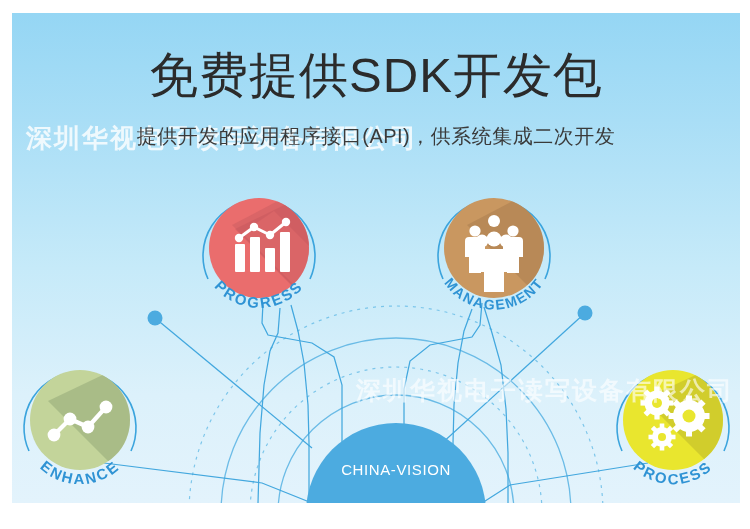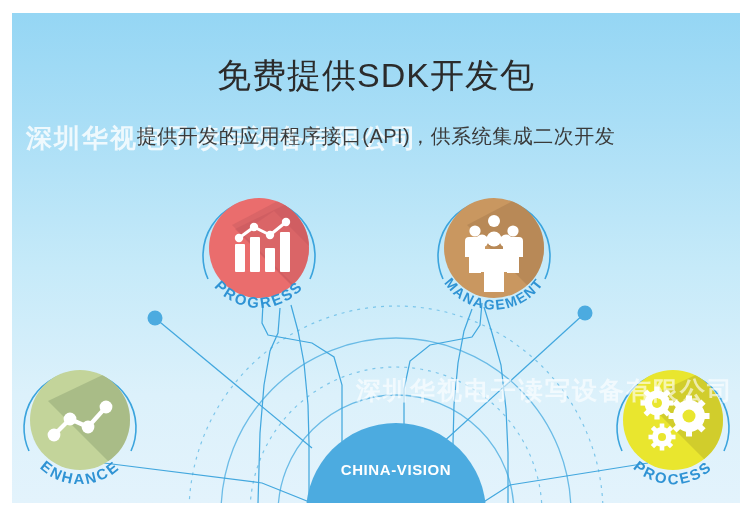--- a/index.html
+++ b/index.html
@@ -15,42 +15,42 @@
   #banner{
     position:absolute;left:12px;top:13px;width:728px;height:490px;
     overflow:hidden;
     background:linear-gradient(180deg,#95d6f4 0%,#a9def6 22%,#c6eaf9 52%,#dcf1fb 78%,#e3f3fc 100%);
   }
   #art{position:absolute;left:0;top:0;width:728px;height:490px;}
 
   
   .headline{
     position:absolute;left:0;top:32px;width:728px;text-align:center;
-    font-size:34px;line-height:60px;color:#2b2b2b;letter-spacing:1px;
+    font-size:49px;line-height:60px;color:#2b2b2b;letter-spacing:1px;
     font-weight:400;white-space:nowrap;
   }
   .subhead{
     position:absolute;left:0;top:109px;width:728px;text-align:center;
     font-size:20px;line-height:28px;color:#3a3a3a;letter-spacing:0.5px;
     font-weight:400;white-space:nowrap;
   }
   
   .wm{
     position:absolute;color:rgba(255,255,255,0.72);white-space:nowrap;
     font-weight:700;letter-spacing:2px;pointer-events:none;
   }
   .wm-top{left:14px;top:110px;font-size:26px;line-height:30px;
           color:rgba(255,255,255,0.80);}
   .wm-mid{left:344px;top:362px;font-size:25px;line-height:30px;
           color:rgba(255,255,255,0.62);}
 
   
   .center-label{
     position:absolute;left:304px;top:448px;width:160px;text-align:center;
-    color:#ffffff;font-size:15px;letter-spacing:0.6px;font-weight:700;
+    color:#ffffff;font-size:15px;letter-spacing:0.6px;font-weight:400;
   }
 </style>
 </head>
 <body>
 
 <div id="stage">
 
   <div id="banner">
 
     <svg id="art" viewBox="0 0 728 490" xmlns="http://www.w3.org/2000/svg">

